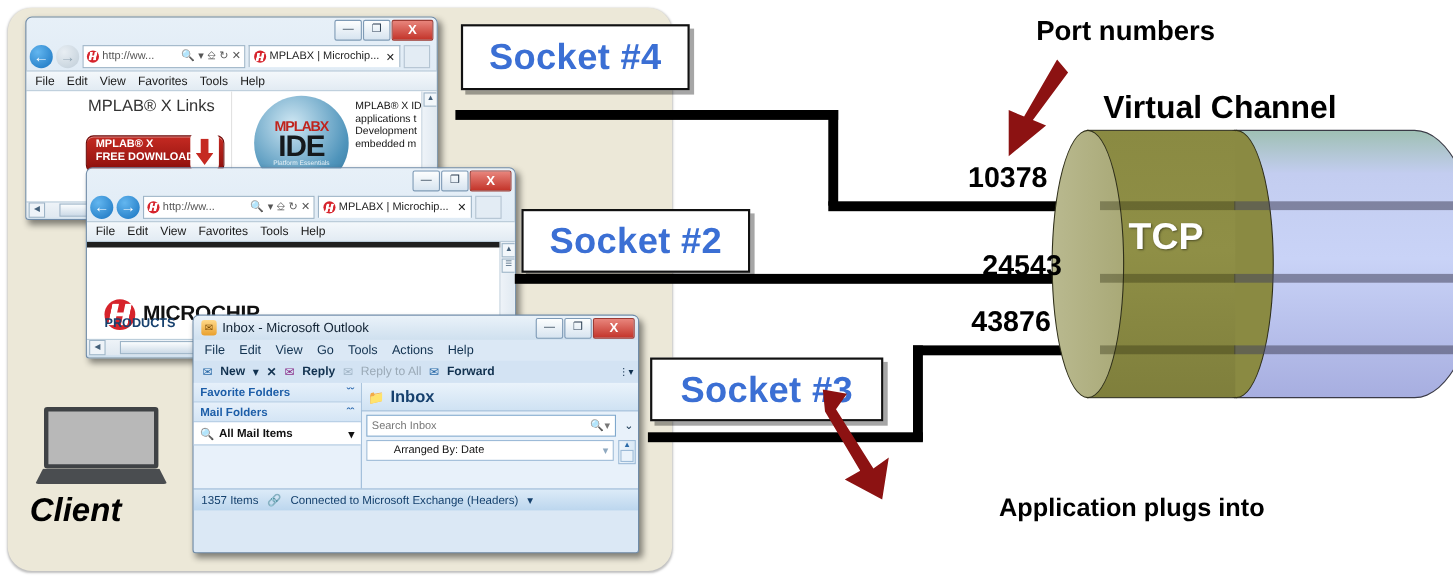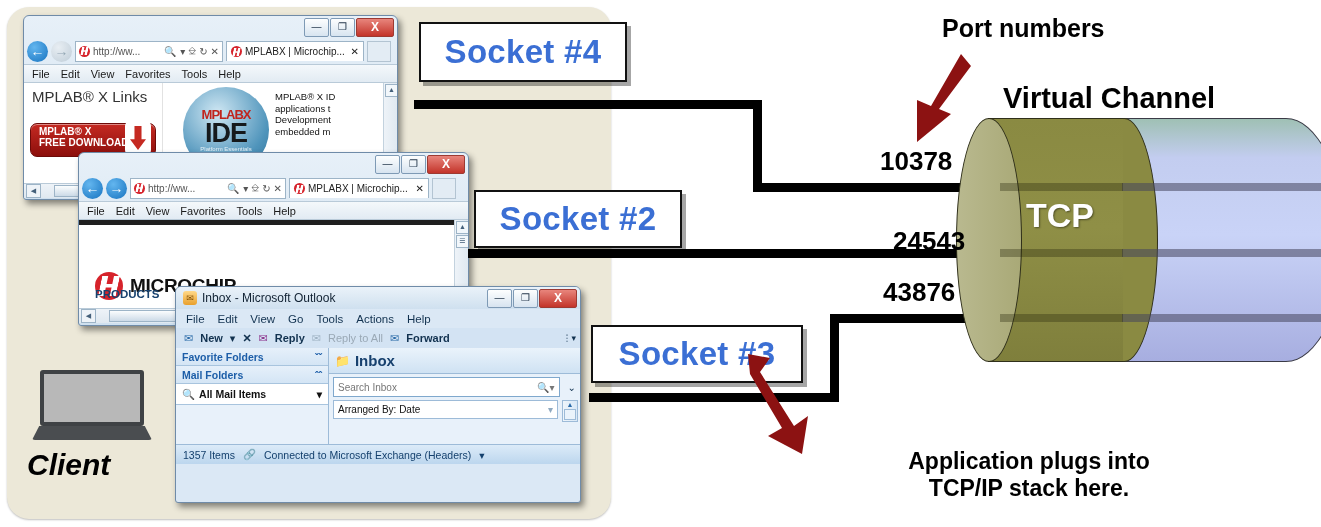--- a/index.html
+++ b/index.html
@@ -173,21 +173,21 @@
     <div class="tabblank"></div>
   </div>
   <div class="menubar">
     <span>File</span>
     <span>Edit</span>
     <span>View</span>
     <span>Favorites</span>
     <span>Tools</span>
     <span>Help</span>
   </div>
-  <div class="page" style="height:100px;display:flex;">
+  <div class="page" style="height:100px;display:flex;padding-left:48px;">
     <div style="width:138px;border-right:1px solid #e2e2e2;position:relative;">
       <div style="position:absolute;left:8px;top:5px;font-size:15px;color:#333;">MPLAB® X Links</div>
       <div style="position:absolute;left:6px;top:40px;width:124px;height:32px;border-radius:7px;
                   background:linear-gradient(#c52a22,#8c0f0c);border:1px solid #6d0a08;
                   box-shadow:inset 0 1px 0 rgba(255,255,255,.45);">
         <div style="color:#fff;font-size:10px;font-weight:bold;padding:2px 0 0 8px;">MPLAB® X</div>
         <div style="color:#fff;font-size:10px;font-weight:bold;padding-left:8px;">FREE DOWNLOAD</div>
         <div style="position:absolute;right:4px;top:-3px;width:26px;height:34px;background:#fff;
                     border-radius:5px;">
           <div style="position:absolute;left:5px;top:5px;width:16px;height:24px;background:#c52a22;
@@ -349,21 +349,21 @@
       <div style="display:flex;align-items:center;">
         <div class="ol-search" style="flex:1;">
           <span style="flex:1;">Search Inbox</span>
           <span style="color:#2a6aa8;">🔍</span>
           <span>▾</span>
         </div>
         <span style="font-size:10px;padding:0 4px;color:#11314f;">⌄</span>
       </div>
       <div style="display:flex;align-items:flex-start;">
         <div class="ol-arr" style="flex:1;">
-          <span style="flex:1;">Arranged By: Date</span>
+          <span style="flex:1;margin-left:20px;">Arranged By: Date</span>
           <span style="color:#8fa9c0;">▾</span>
         </div>
         <div style="width:14px;margin-right:2px;background:linear-gradient(90deg,#eef5fb,#d9e8f6);border:1px solid #9dbbd8;">
           <div style="font-size:7px;text-align:center;color:#2a6aa8;">▲</div>
           <div style="height:9px;margin:1px;background:#eaf3fb;border:1px solid #9dbbd8;"></div>
         </div>
       </div>
     </div>
   </div>
   <div class="ol-status">
@@ -418,14 +418,13 @@
 <svg class="abs" style="left:905px;top:48px;" width="70" height="100" viewBox="0 0 70 100">
   <polygon points="56,6 66,18 34,61 46,66 12,94 12,52 26,58" fill="#8c1212"></polygon>
 </svg>
 
 <svg class="abs" style="left:742px;top:350px;" width="120" height="110" viewBox="0 0 120 110">
   <polygon points="6,4 28,8 18,22 52,76 66,66 60,104 26,86 40,78 8,24" fill="#8c1212"></polygon>
 </svg>
 
 <div id="note">
   <div>Application plugs into</div>
-  <div>TCP/IP stack here.</div>
 </div>
 
 </body></html>

